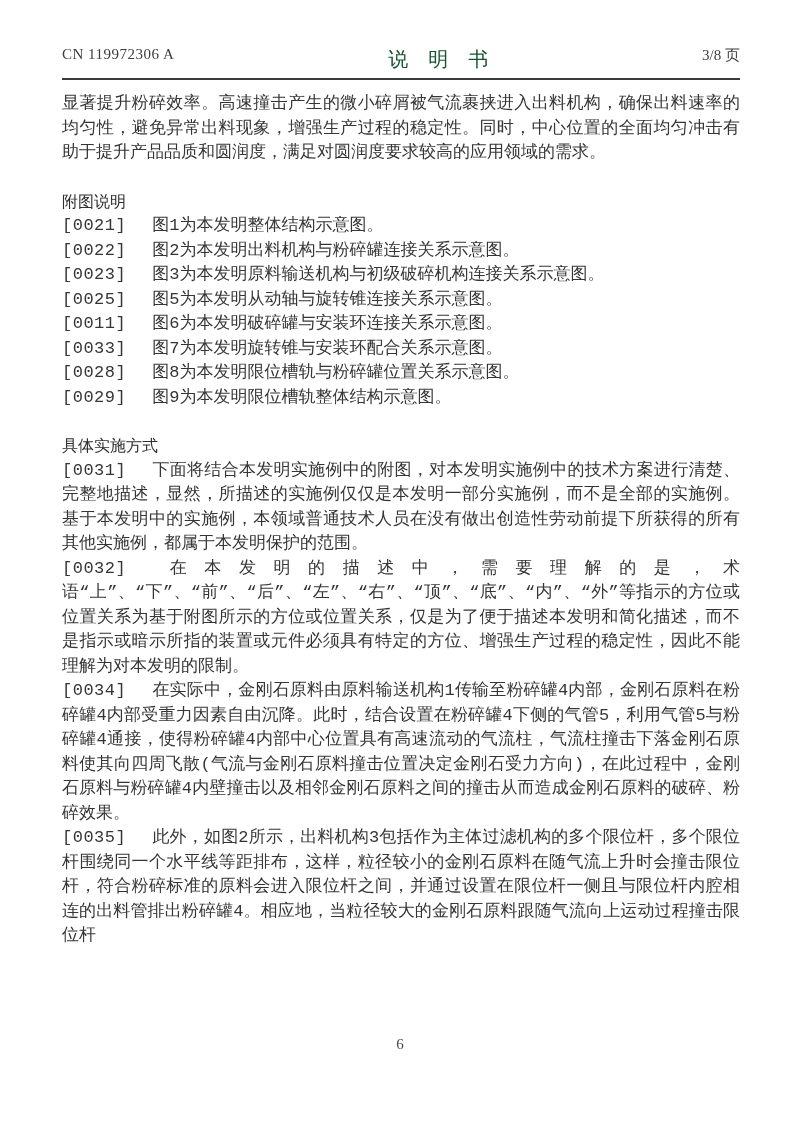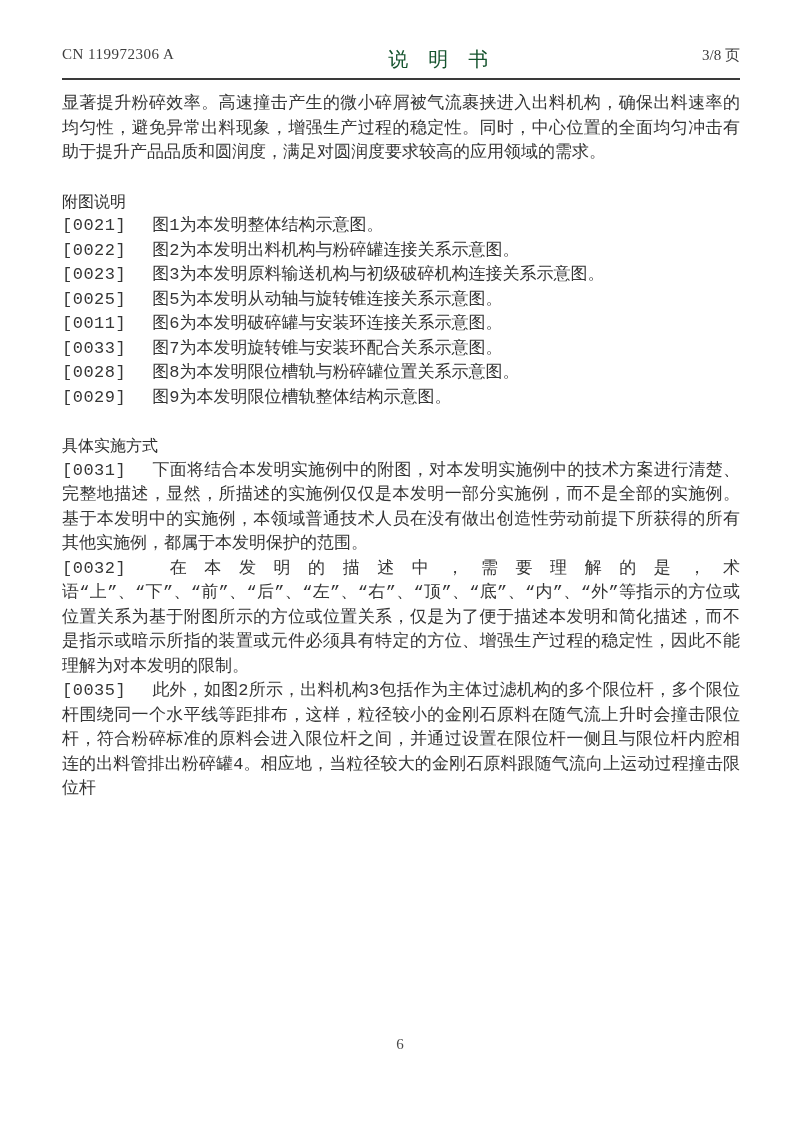--- a/index.html
+++ b/index.html
@@ -93,20 +93,21 @@
     <p class="par"><span class="pnum">[0025]</span><span>图5为本发明从动轴与旋转锥连接关系示意图。</span></p>
     <p class="par"><span class="pnum">[0011]</span><span>图6为本发明破碎罐与安装环连接关系示意图。</span></p>
     <p class="par"><span class="pnum">[0033]</span><span>图7为本发明旋转锥与安装环配合关系示意图。</span></p>
     <p class="par"><span class="pnum">[0028]</span><span>图8为本发明限位槽轨与粉碎罐位置关系示意图。</span></p>
     <p class="par"><span class="pnum">[0029]</span><span>图9为本发明限位槽轨整体结构示意图。</span></p>
 
     <h3 class="section-heading heading-gap">具体实施方式</h3>
 
     <p class="par"><span class="pnum">[0031]</span><span>下面将结合本发明实施例中的附图，对本发明实施例中的技术方案进行清楚、完整地描述，显然，所描述的实施例仅仅是本发明一部分实施例，而不是全部的实施例。基于本发明中的实施例，本领域普通技术人员在没有做出创造性劳动前提下所获得的所有其他实施例，都属于本发明保护的范围。</span></p>
     <p class="par"><span class="pnum">[0032]</span><span>在本发明的描述中，需要理解的是，术语“上”、“下”、“前”、“后”、“左”、“右”、“顶”、“底”、“内”、“外”等指示的方位或位置关系为基于附图所示的方位或位置关系，仅是为了便于描述本发明和简化描述，而不是指示或暗示所指的装置或元件必须具有特定的方位、增强生产过程的稳定性，因此不能理解为对本发明的限制。</span></p>
+    <p class="par"><span class="pnum">[0034]</span><span>在实际中，金刚石原料由原料输送机构1传输至粉碎罐4内部，金刚石原料在粉碎罐4内部受重力因素自由沉降。此时，结合设置在粉碎罐4下侧的气管5，利用气管5与粉碎罐4通接，使得粉碎罐4内部中心位置具有高速流动的气流柱，气流柱撞击下落金刚石原料使其向四周飞散(气流与金刚石原料撞击位置决定金刚石受力方向)，在此过程中，金刚石原料与粉碎罐4内壁撞击以及相邻金刚石原料之间的撞击从而造成金刚石原料的破碎、粉碎效果。</span></p>
     <p class="par"><span class="pnum">[0035]</span><span>此外，如图2所示，出料机构3包括作为主体过滤机构的多个限位杆，多个限位杆围绕同一个水平线等距排布，这样，粒径较小的金刚石原料在随气流上升时会撞击限位杆，符合粉碎标准的原料会进入限位杆之间，并通过设置在限位杆一侧且与限位杆内腔相连的出料管排出粉碎罐4。相应地，当粒径较大的金刚石原料跟随气流向上运动过程撞击限位杆</span></p>
 
   </main>
 
   <footer class="page-footer">
     <span>6</span>
   </footer>
 
 </div>
 

